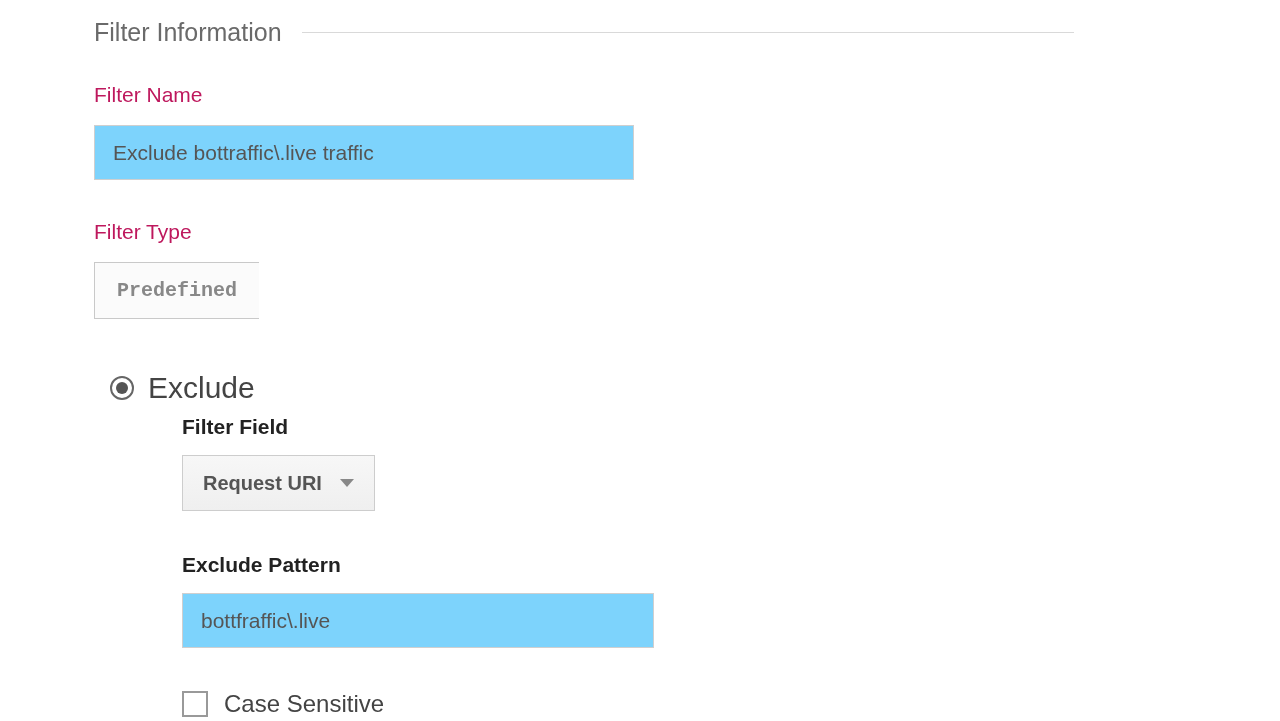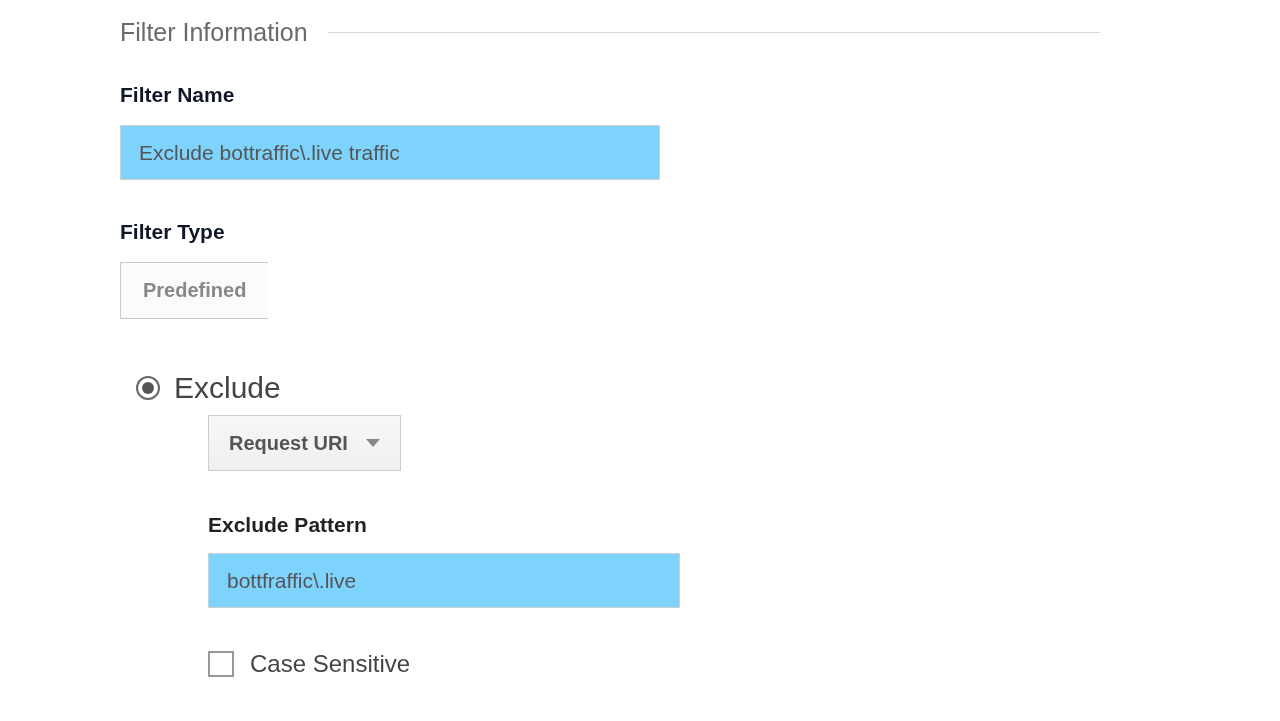--- a/index.html
+++ b/index.html
@@ -6,21 +6,21 @@
     margin: 0;
     padding: 0;
     width: 1280px;
     height: 721px;
     background: #ffffff;
     font-family: Arial, "Helvetica Neue", Helvetica, sans-serif;
     color: #333;
   }
   .container {
     position: relative;
-    padding-left: 120px;
+    padding-left: 94px;
     padding-top: 18px;
     width: 980px;
   }
   .section-header {
     display: flex;
     align-items: center;
     margin-bottom: 36px;
   }
   .section-header .title {
     font-size: 25px;
@@ -29,22 +29,22 @@
     white-space: nowrap;
     padding-right: 20px;
   }
   .section-header .rule {
     flex: 1;
     border-top: 1px solid #d9d9d9;
     height: 0;
   }
   .field-label {
     font-size: 21px;
-    font-weight: 700;
-    color: #0f172a;
+    font-weight: 400;
+    color: #be185d;
     margin-bottom: 18px;
   }
   .sub-label {
     font-size: 21px;
     font-weight: 700;
     color: #222;
     margin-bottom: 16px;
   }
   .text-input {
     box-sizing: border-box;
@@ -74,20 +74,21 @@
   }
   .toggle-btn {
     height: 55px;
     padding: 0 22px;
     border: 1px solid #c9c9c9;
     font-size: 20px;
     font-weight: 700;
     color: #555;
     cursor: pointer;
     position: relative;
+    font-family: Liberation Mono, monospace;
   }
   .toggle-btn.left {
     background: #fbfbfb;
     color: #888888;
     border-right: 0;
   }
   .toggle-btn.right {
     background: linear-gradient(#f7f7f7, #ececec);
     color: #555;
   }
@@ -222,20 +223,21 @@
   <div class="radio-section">
     <div class="radio-row">
       <span class="radio-outer">
         <span class="radio-inner"></span>
       </span>
       <span class="radio-label">Exclude</span>
     </div>
 
     <div class="indent">
       
+      <div class="sub-label">Filter Field</div>
       <div class="dropdown">
         <span>Request URI</span>
         <span class="caret">
           <svg width="14" height="8" viewBox="0 0 14 8">
               <polygon points="0,0 14,0 7,8" fill="#888"></polygon>
             </svg>
         </span>
       </div>
 
       

